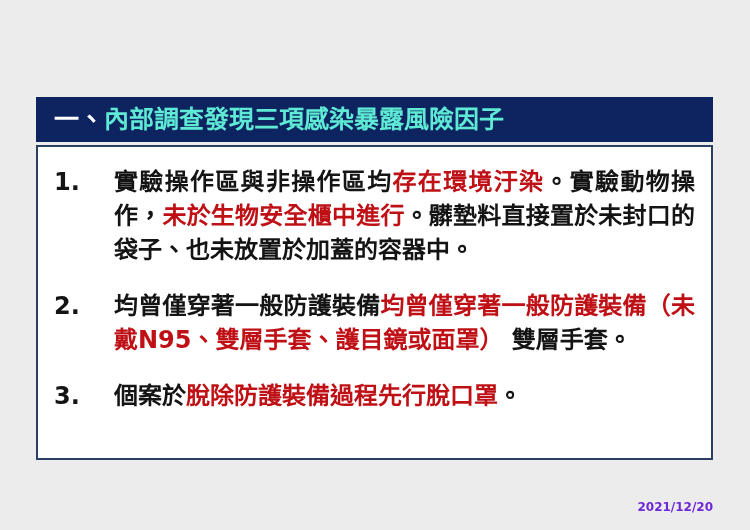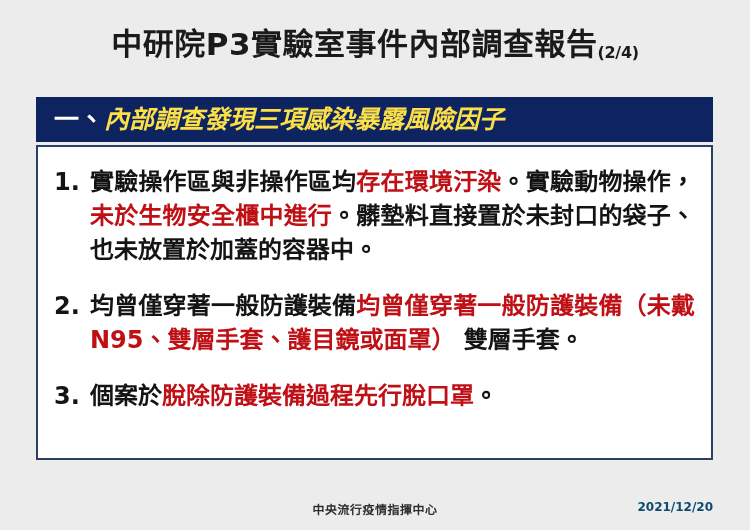--- a/index.html
+++ b/index.html
@@ -62,26 +62,25 @@
     padding-left: 18px;
   }
   .section-bar .num {
     color: #ffffff;
     font-size: 25px;
     font-weight: 700;
     letter-spacing: 0px;
     line-height: 1;
   }
   .section-bar .heading {
-    color: #fde047;
+    color: #5eead4;
     font-size: 25px;
     font-weight: 700;
     letter-spacing: 0px;
     line-height: 1;
-    font-style: italic;
   }
 
   
   .card {
     position: absolute;
     left: 36px;
     top: 145px;
     width: 677px;
     height: 315px;
     background: #ffffff;
@@ -114,20 +113,21 @@
   }
   .body-text {
     flex: 1 1 auto;
     font-size: 24px;
     font-weight: 700;
     color: #141414;
     line-height: 1.42;
     letter-spacing: 0px;
     text-align: justify;
     text-justify: inter-ideograph;
+    margin-left: 24px;
   }
   .hl { color: #bf1016; }
 
   
   .footer-center {
     position: absolute;
     left: 0;
     top: 500px;
     width: 750px;
     text-align: center;
@@ -135,32 +135,29 @@
     font-weight: 700;
     color: #2e2e2e;
     letter-spacing: 0.5px;
   }
   .footer-date {
     position: absolute;
     top: 500px;
     right: 37px;
     font-size: 12px;
     font-weight: 700;
-    color: #0c4a6e;
+    color: #6d28d9;
     letter-spacing: 0px;
   }
 </style>
 </head>
 <body>
 
 <div class="slide">
 
-  <div class="title-wrap">
-    <span class="title-main">中研院P3實驗室事件內部調查報告</span><span class="title-sub">(2/4)</span>
-  </div>
 
   <div class="section-bar">
     <span class="num">一、</span>
       <span class="heading">內部調查發現三項感染暴露風險因子</span>
   </div>
 
   <div class="card">
     <ul class="list" id="findings-list">
         <li class="item">
           <span class="marker">1.</span>
@@ -170,16 +167,15 @@
           <span class="marker">2.</span>
           <span class="body-text"><span>均曾僅穿著一般防護裝備</span><span class="hl">均曾僅穿著一般防護裝備（未戴N95、雙層手套、護目鏡或面罩）</span><span> 雙層手套。</span></span>
         </li>
         <li class="item">
           <span class="marker">3.</span>
           <span class="body-text"><span>個案於</span><span class="hl">脫除防護裝備過程先行脫口罩</span><span>。</span></span>
         </li>
       </ul>
   </div>
 
-  <div class="footer-center">中央流行疫情指揮中心</div>
   <div class="footer-date">2021/12/20</div>
 
 </div>
 
 </body></html>

